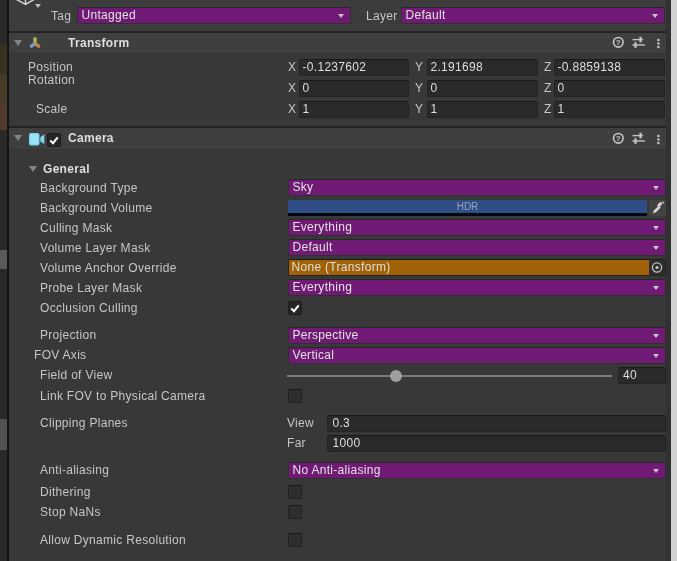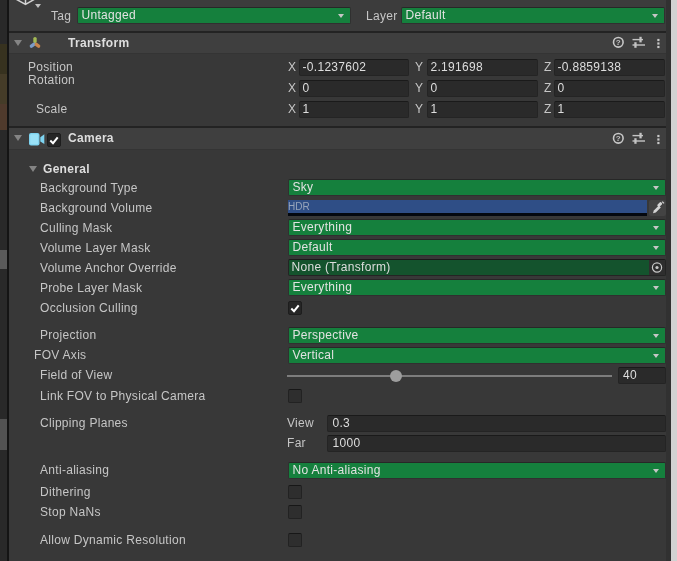--- a/index.html
+++ b/index.html
@@ -1,19 +1,19 @@
 <!DOCTYPE html>
 <html><head><meta charset="utf-8"><style>
 *{margin:0;padding:0;box-sizing:border-box}
 html,body{width:677px;height:561px;background:#383838;overflow:hidden}
 body{position:relative;font-family:"Liberation Sans",sans-serif;font-size:12px}
 .a{position:absolute}
 .lbl{position:absolute;font-size:12px;letter-spacing:0.3px;color:#c6c6c6;line-height:17px;height:17px;white-space:nowrap}
 .b{font-weight:bold;color:#dedede}
-.dd{position:absolute;letter-spacing:0.3px;background:#15803d;border:1px solid #303030;border-top-color:#272727;border-radius:2px;height:17px;font-size:12px;color:#e2e2e2;line-height:15px;padding-left:3.5px;white-space:nowrap}
+.dd{position:absolute;letter-spacing:0.3px;background:#701a75;border:1px solid #303030;border-top-color:#272727;border-radius:2px;height:17px;font-size:12px;color:#e2e2e2;line-height:15px;padding-left:3.5px;white-space:nowrap}
 .dd::after{content:"";position:absolute;right:6px;top:5.8px;border-left:3.6px solid transparent;border-right:3.6px solid transparent;border-top:4.8px solid #c6c6c6}
 .num{position:absolute;letter-spacing:0.3px;background:#2a2a2a;border:1px solid #242424;border-top-color:#1a1a1a;border-radius:2px;height:17px;font-size:12px;color:#dedede;line-height:15px;padding-left:2.5px;white-space:nowrap}
 .cb{position:absolute;width:14px;height:14px;background:#2e2e2e;border:1px solid #222;border-top-color:#171717;border-radius:2px}
 .ck{position:absolute;width:14px;height:14px;background:#262626;border:1px solid #1d1d1d;border-radius:2px;color:#fff;font-size:12px;font-weight:bold;text-align:center;line-height:13px}
 .ftri{position:absolute;width:0;height:0;border-left:4.8px solid transparent;border-right:4.8px solid transparent;border-top:6.5px solid #848484}
 </style></head><body>
 
 <div class="a" style="left:0;top:0;width:677px;height:31px;background:#3c3c3c"></div>
 <svg class="a" style="left:14;top:0" width="22" height="8" viewBox="0 0 22 8">
   <path d="M1.7 -1 L11.5 4.3 L21 -1 M11.5 4.3 L11.5 -3 M1.7 -2 L1.7 0 M21 -2 L21 0" stroke="#d2d2d2" stroke-width="1.5" fill="none"></path>
@@ -73,40 +73,40 @@
     </svg></div>
 <div class="lbl b" style="left:68px;top:130px">Camera</div>
 
 <div class="ftri" style="left:29px;top:166px"></div>
 <div class="lbl b" style="left:43px;top:161px">General</div>
 
 <div class="lbl" style="left:40px;top:180px">Background Type</div>
 <div class="dd" style="left:288px;top:179px;width:378px">Sky</div>
 
 <div class="lbl" style="left:40px;top:200px">Background Volume</div>
-<div class="a" style="left:288px;top:200px;width:359px;height:13px;background:#2f4e86;color:#97a4ba;font-size:10px;text-align:left;line-height:13px">HDR</div>
+<div class="a" style="left:288px;top:200px;width:359px;height:13px;background:#2f4e86;color:#97a4ba;font-size:10px;text-align:center;line-height:13px">HDR</div>
 <div class="a" style="left:288px;top:213px;width:359px;height:3px;background:#04080f"></div>
 <div class="a" style="left:649px;top:200px;width:17px;height:16px;background:#434343;border-radius:2px">
 <svg width="17" height="16" viewBox="0 0 17 16">
       <g>
         <path d="M4 13.2 l0.8-2.8 l5-5 l2 2 l-5 5 l-2.8 0.8 z" fill="#d4d4d4"></path>
         <rect x="9.2" y="1.9" width="3.1" height="5.2" rx="1.2" transform="rotate(45 10.75 4.5)" fill="#d4d4d4"></rect>
         <line x1="13.2" y1="1.6" x2="15" y2="3.4" stroke="#d4d4d4" stroke-width="1.3"></line>
       </g>
     </svg>
 </div>
 
 <div class="lbl" style="left:40px;top:220px">Culling Mask</div>
 <div class="dd" style="left:288px;top:219px;width:378px">Everything</div>
 
 <div class="lbl" style="left:40px;top:240px">Volume Layer Mask</div>
 <div class="dd" style="left:288px;top:239px;width:378px">Default</div>
 
 <div class="lbl" style="left:40px;top:260px">Volume Anchor Override</div>
-<div class="num" style="left:288px;top:259px;width:378px;background:#14532d">None (Transform)</div>
+<div class="num" style="left:288px;top:259px;width:378px;background:#a16207">None (Transform)</div>
 <div class="a" style="left:649px;top:260px;width:16px;height:15px;background:#2e2e2e">
 <svg width="16" height="15" viewBox="0 0 16 15">
       <circle cx="8" cy="7.5" r="4.6" stroke="#c8c8c8" stroke-width="1.2" fill="none"></circle>
       <circle cx="8" cy="7.5" r="1.6" fill="#c8c8c8"></circle>
     </svg>
 </div>
 
 <div class="lbl" style="left:40px;top:280px">Probe Layer Mask</div>
 <div class="dd" style="left:288px;top:279px;width:378px">Everything</div>
 

